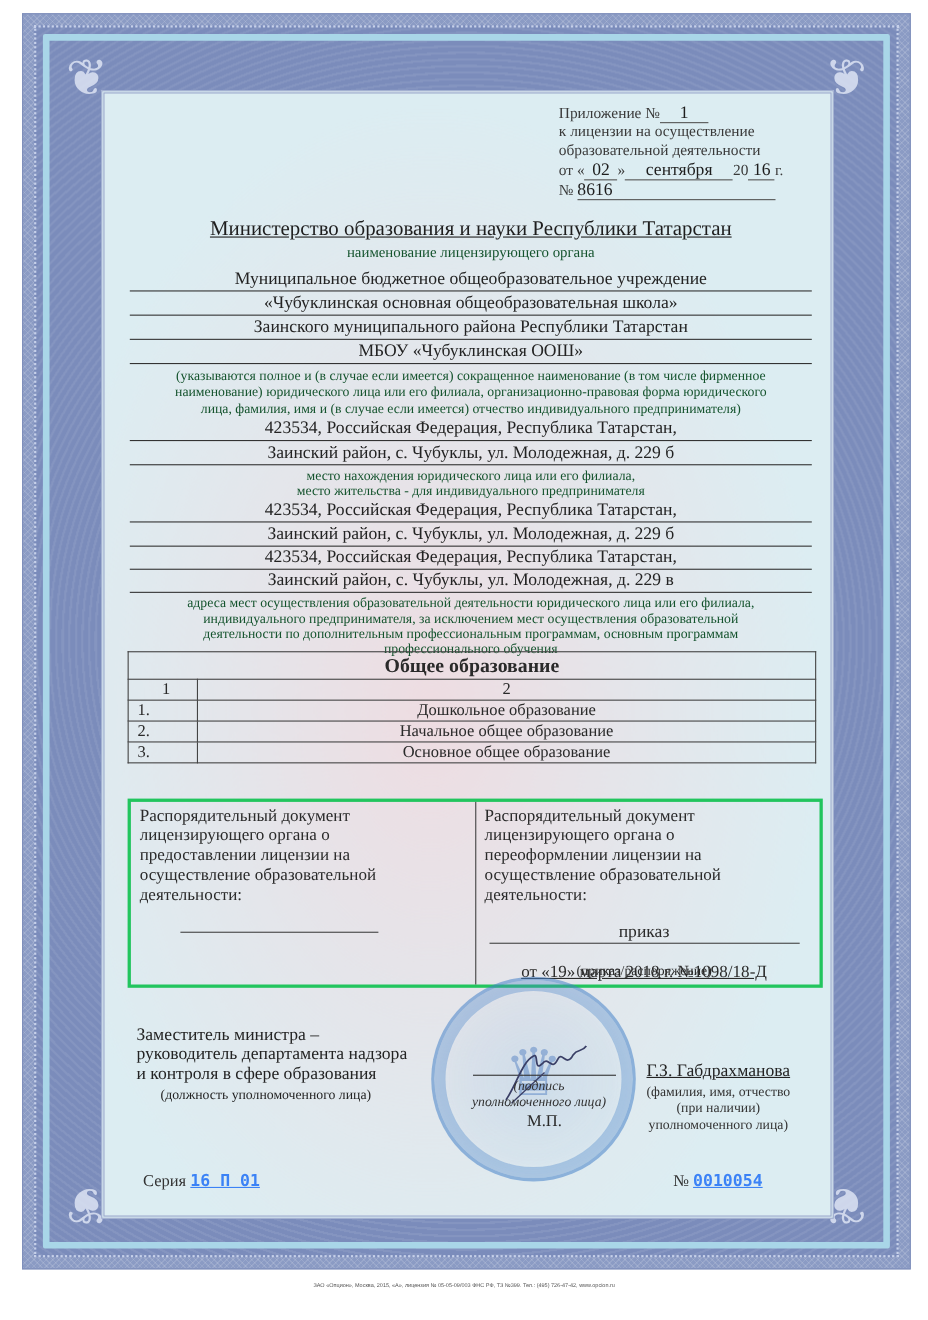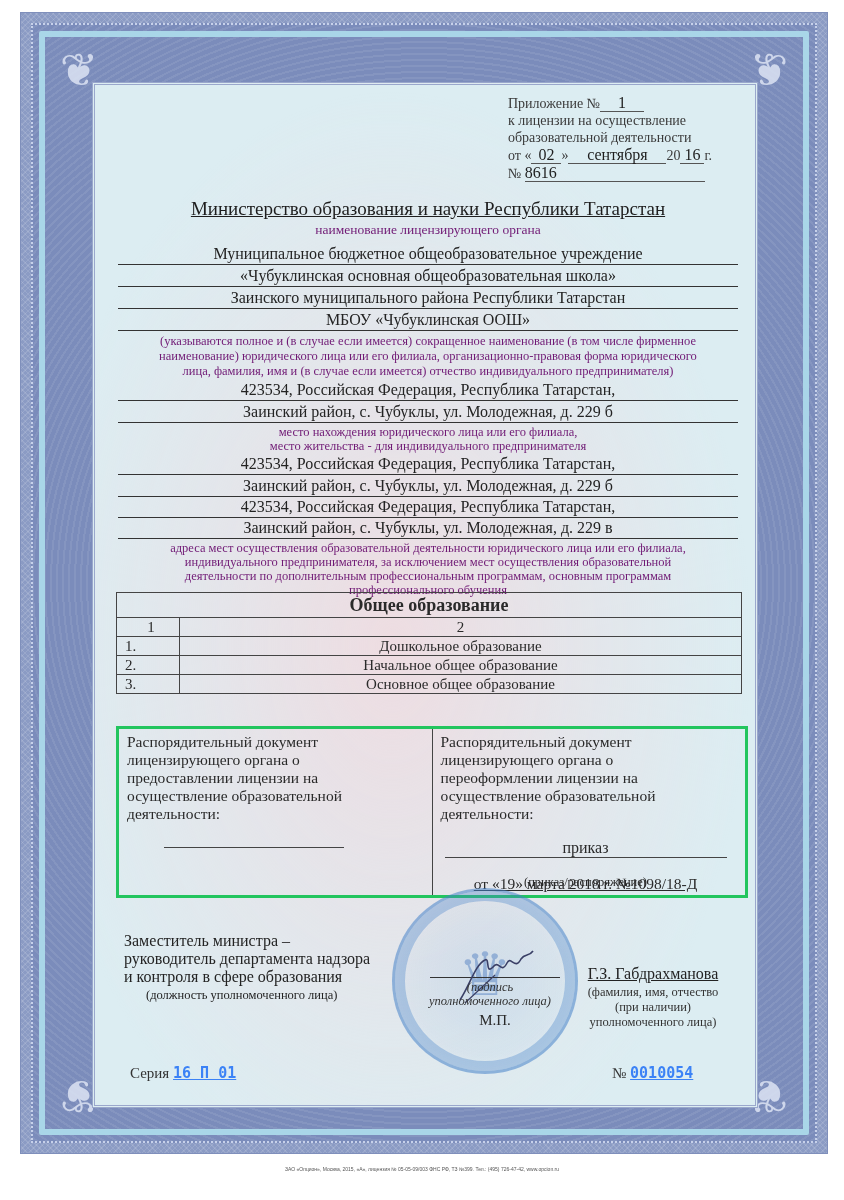--- a/index.html
+++ b/index.html
@@ -46,21 +46,21 @@
   .annex { left: 508px; top: 94px; font-size: 14px; line-height: 17px; color: #3a3a3a; width: 230px; }
   .annex .fill { font-size: 16px; color: #1e1e1e; }
   .uline { display: inline-block; border-bottom: 1px solid #555; text-align: center; }
   .center-line {
     position: absolute; left: 118px; width: 620px; text-align: center;
     font-size: 16px; line-height: 20px; color: #232323;
     border-bottom: 1px solid #333;
   }
   .small-center {
     position: absolute; left: 118px; width: 620px; text-align: center;
-    font-size: 12.5px; line-height: 15px; color: #701a75;
+    font-size: 12.5px; line-height: 15px; color: #14532d;
   }
   .ministry {
     position: absolute; left: 118px; top: 198px; width: 620px; text-align: center;
     font-size: 19px; color: #1e1e1e;
   }
   .ministry span { text-decoration: underline; }
   table.levels {
     position: absolute; left: 116px; top: 592px; width: 626px;
     border-collapse: collapse; font-size: 15px; color: #2a2a2a;
   }

